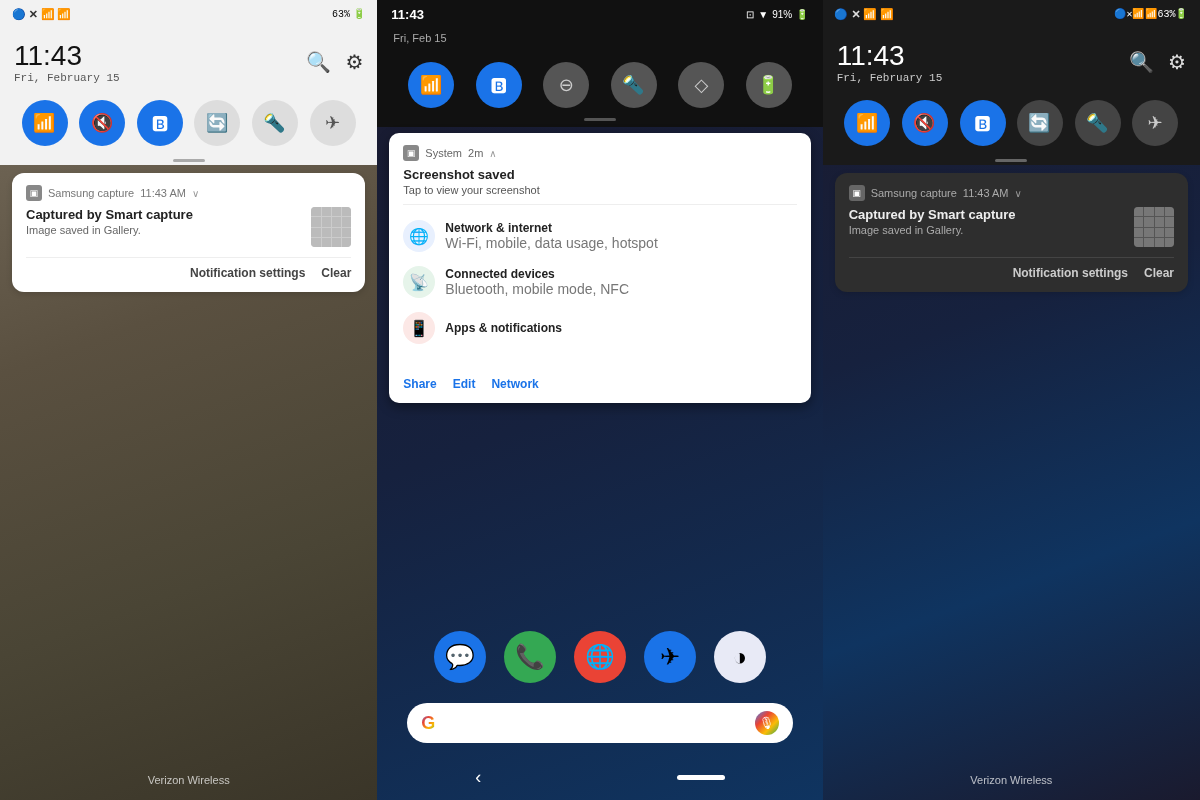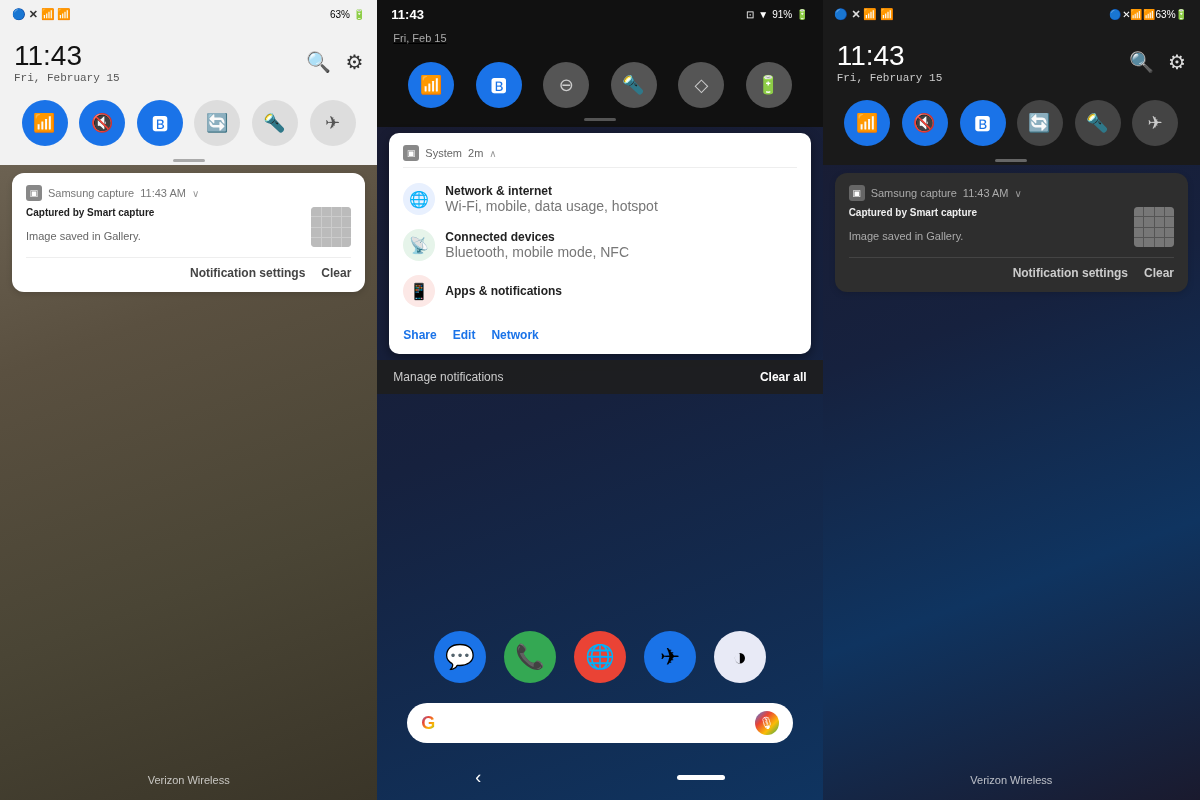--- a/index.html
+++ b/index.html
@@ -46,21 +46,21 @@
       color: #333;
     }
     .status-left-dark { color: #ddd; }
 
     .status-icons {
       display: flex;
       align-items: center;
       gap: 3px;
       font-size: 10px;
     }
-    .status-icons span { font-size: 10px; }
+    .status-icons span { font-size: 10px; font-family: Liberation Mono, monospace; }
 
     
     .quick-tiles {
       display: flex;
       align-items: center;
       justify-content: space-around;
       padding: 10px 16px;
     }
     .quick-tiles-light { background: #f2f2f2; }
     .quick-tiles-dark { background: #1a1a1a; }
@@ -138,24 +138,24 @@
     .notif-time-dark { color: #aaa; }
     .chevron { font-size: 10px; color: #999; }
 
     .notif-body {
       display: flex;
       align-items: flex-start;
       justify-content: space-between;
     }
     .notif-text { flex: 1; }
     .notif-title {
-      font-size: 10px;
+      font-size: 13px;
       font-weight: 600;
       color: #222;
-      margin-bottom: 12px;
+      margin-bottom: 2px;
     }
     .notif-title-dark { color: #eee; }
     .notif-sub {
       font-size: 11px;
       color: #666;
     }
     .notif-sub-dark { color: #aaa; }
 
     .notif-thumbnail {
       width: 40px;
@@ -244,21 +244,20 @@
     }
     .tile-mid-active { background: #1a73e8; }
     .tile-mid-inactive { background: #555; }
 
     .date-bar-mid {
       background: #111;
       display: flex;
       align-items: center;
       justify-content: space-between;
       padding: 4px 16px 8px;
-      text-decoration: underline;
     }
     .date-bar-mid span {
       font-size: 11px;
       color: #aaa;
     }
     .divider-bar-mid {
       background: #111;
       display: flex;
       justify-content: center;
       padding-bottom: 6px;
@@ -324,21 +323,21 @@
       color: #222;
     }
     .settings-text-sub {
       font-size: 14px;
       color: #777;
     }
 
     .card-actions {
       display: flex;
       gap: 16px;
-      margin-top: 8px;
+      margin-top: 20px;
       padding-top: 6px;
     }
     .card-action-btn {
       font-size: 12px;
       font-weight: 600;
       color: #1a73e8;
       cursor: pointer;
     }
 
     
@@ -563,20 +562,22 @@
     <div class="divider-line" style="background:#555;"></div>
   </div>
 
   <div class="notif-card-mid">
     <div class="mid-card-header">
       <div class="notif-app-icon">▣</div>
       <span class="mid-app-name">System</span>
       <span class="mid-app-name">2m</span>
       <span style="font-size:10px;color:#999;">∧</span>
     </div>
+    <div class="mid-card-title">Screenshot saved</div>
+    <div class="mid-card-sub">Tap to view your screenshot</div>
 
     <div class="settings-list">
       <div class="settings-item">
         <div class="settings-icon icon-network">🌐</div>
         <div>
           <div class="settings-text-title">Network &amp; internet</div>
           <div class="settings-text-sub">Wi-Fi, mobile, data usage, hotspot</div>
         </div>
       </div>
       <div class="settings-item">
@@ -594,24 +595,20 @@
       </div>
     </div>
 
     <div class="card-actions">
       <span class="card-action-btn">Share</span>
       <span class="card-action-btn">Edit</span>
       <span class="card-action-btn">Network</span>
     </div>
   </div>
 
-  <div class="manage-bar">
-    <span class="manage-label">Manage notifications</span>
-    <span class="clear-all-btn">Clear all</span>
-  </div>
 
   <div style="flex:1;display:flex;flex-direction:column;justify-content:flex-end;">
     <div class="app-dock">
       <div class="app-icon-circle" style="background:#1a73e8;">💬</div>
       <div class="app-icon-circle" style="background:#34a853;">📞</div>
       <div class="app-icon-circle" style="background:#ea4335;">🌐</div>
       <div class="app-icon-circle" style="background:#1a73e8;">✈</div>
       <div class="app-icon-circle" style="background:#e8eaf6;">◑</div>
     </div>
 

